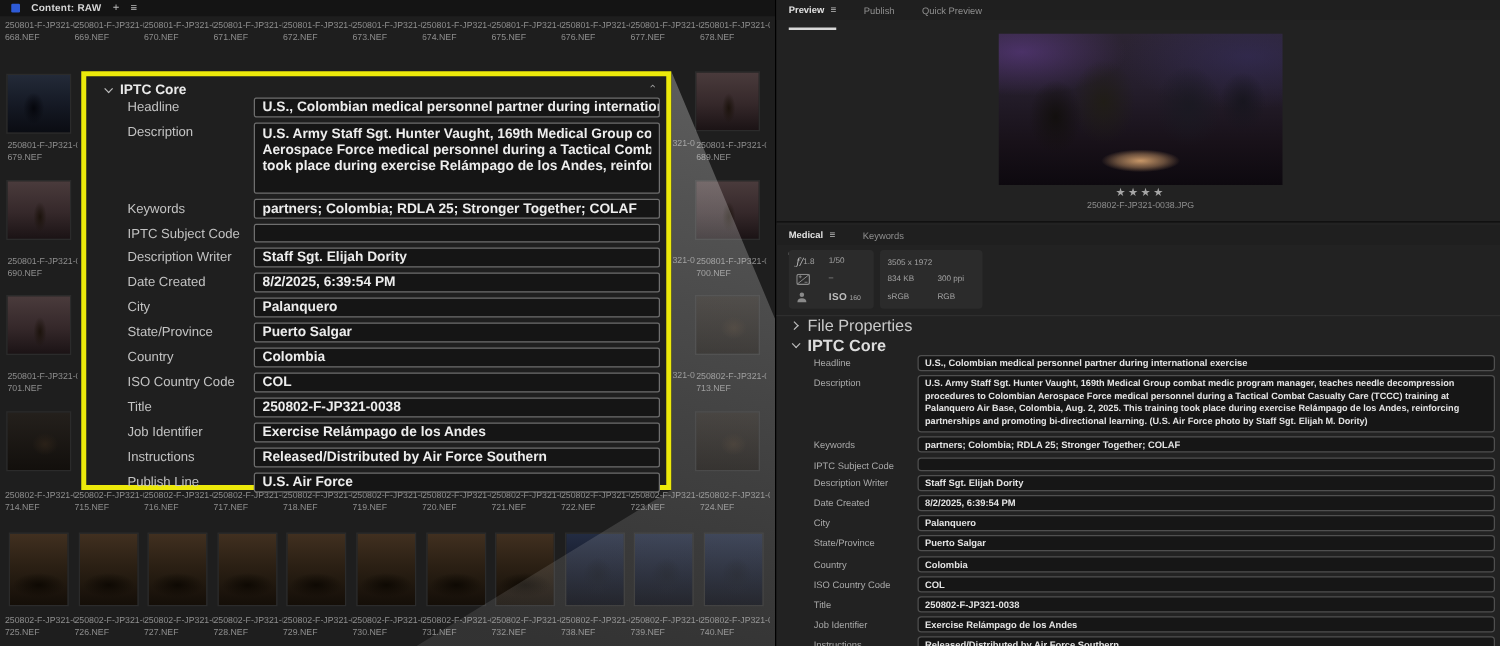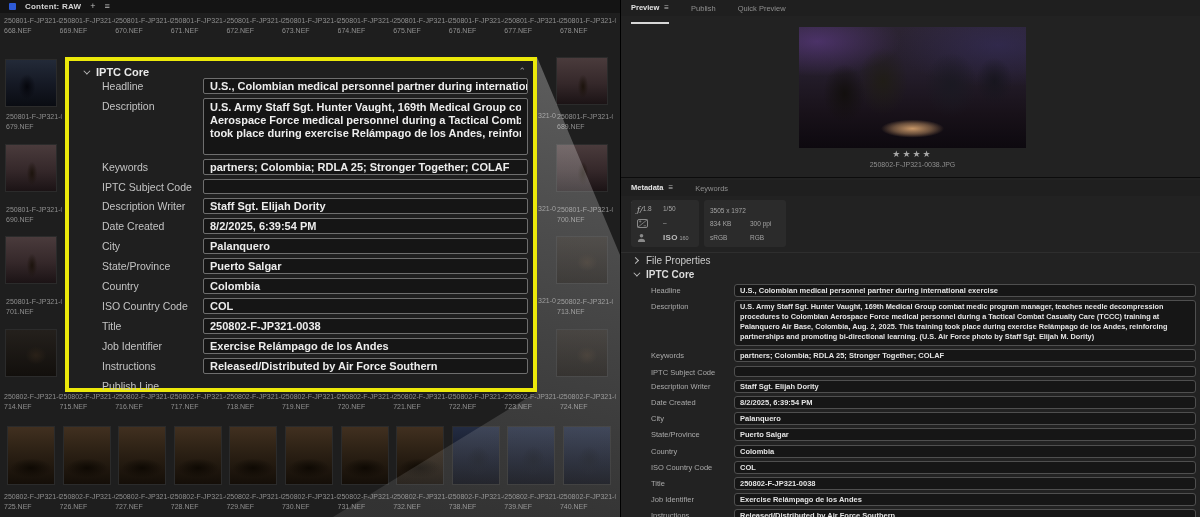--- a/index.html
+++ b/index.html
@@ -81,21 +81,21 @@
   .cambox{position:absolute;top:200px;height:47px;background:#2b2b2b;border-radius:3px;display:grid;align-content:space-evenly;font-size:6.5px;color:#a3a3a3;padding:2px 6px}
   .box1{left:10px;width:68px;grid-template-columns:26px 1fr;row-gap:2px}
   .box2{left:83px;width:82px;grid-template-columns:40px 1fr;row-gap:2px}
   .ap i{font-style:italic;font-family:"DejaVu Serif",serif;font-size:8px;color:#bdbdbd}
   .ap b{font-size:6.5px;font-weight:normal;vertical-align:1px}
   .iso b{font-size:8px;color:#bdbdbd;letter-spacing:.3px}
   .iso small{font-size:5.5px;color:#a3a3a3}
   .dim{grid-column:1/3}
   .icn{display:inline-flex;align-items:center}
 
-  .secrow{position:absolute;left:0;width:580px;display:flex;align-items:center;gap:8px;padding-left:12px;font-size:10px;color:#c9c9c9}
+  .secrow{position:absolute;left:0;width:580px;display:flex;align-items:center;gap:8px;padding-left:12px;font-size:13px;color:#c9c9c9}
   .secrow.fp{top:252px;border-top:1px solid #2e2e2e;height:15px}
   .secrow.ic{top:269px;font-weight:bold;color:#dcdcdc}
 
   .iptc-rows{position:absolute;left:0;top:284px;width:580px;display:flex;flex-direction:column;gap:3.2px}
   .irow{display:flex}
   .irow label{flex:0 0 113px;padding:2px 4px 0 30px;font-size:7.5px;color:#a9a9a9;white-space:nowrap}
   .irow .rfield{flex:1;margin-right:5px;min-height:11px;background:#161616;border:1px solid #4f4f4f;border-radius:3px;padding:1px 5px;font-size:7.5px;font-weight:bold;color:#e4e4e4;white-space:nowrap;overflow:hidden}
   .irow .rfield.rmulti{height:46px;white-space:normal;font-size:7.3px;line-height:10px;overflow:hidden}
 </style>
 </head>
@@ -436,20 +436,21 @@
             <div class="field">Exercise Relámpago de los Andes</div>
           </div>
         
           <div class="co-row">
             <label>Instructions</label>
             <div class="field">Released/Distributed by Air Force Southern</div>
           </div>
         
           <div class="co-row">
             <label>Publish Line</label>
+            <div class="field">U.S. Air Force</div>
           </div>
         </div>
     </div>
   </div>
 
   <div class="right">
 
     <div class="rtabs">
       <span class="rtab active">
         <span>Preview</span>
@@ -459,21 +460,21 @@
       <span class="rtab">Quick Preview</span>
     </div>
 
     <div class="photo"></div>
     <div class="stars">★★★★</div>
     <div class="fname">250802-F-JP321-0038.JPG</div>
     <div class="rdivider"></div>
 
     <div class="mtabs">
       <span class="rtab active">
-        <span>Metadata</span>
+        <span>Medical</span>
         <span class="hamb">≡</span>
       </span>
       <span class="rtab">Keywords</span>
     </div>
 
     <div class="cambox box1">
       <span class="ap"><i>ƒ/</i><b>1.8</b></span>
       <span>1/50</span>
       <span class="icn">
         <svg width="11" height="9" viewBox="0 0 11 9">

